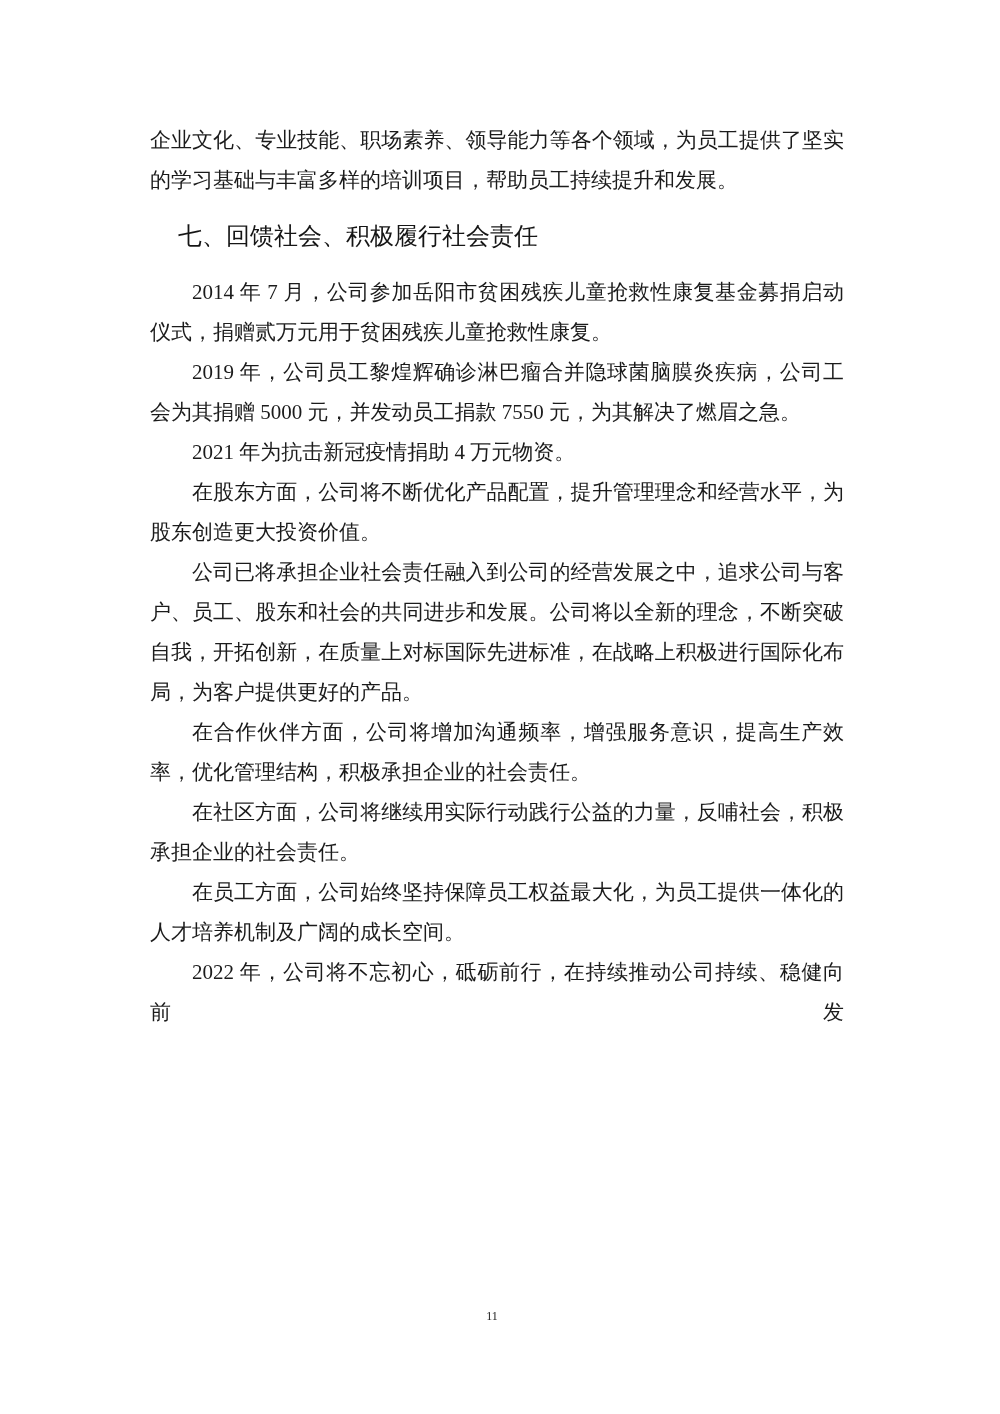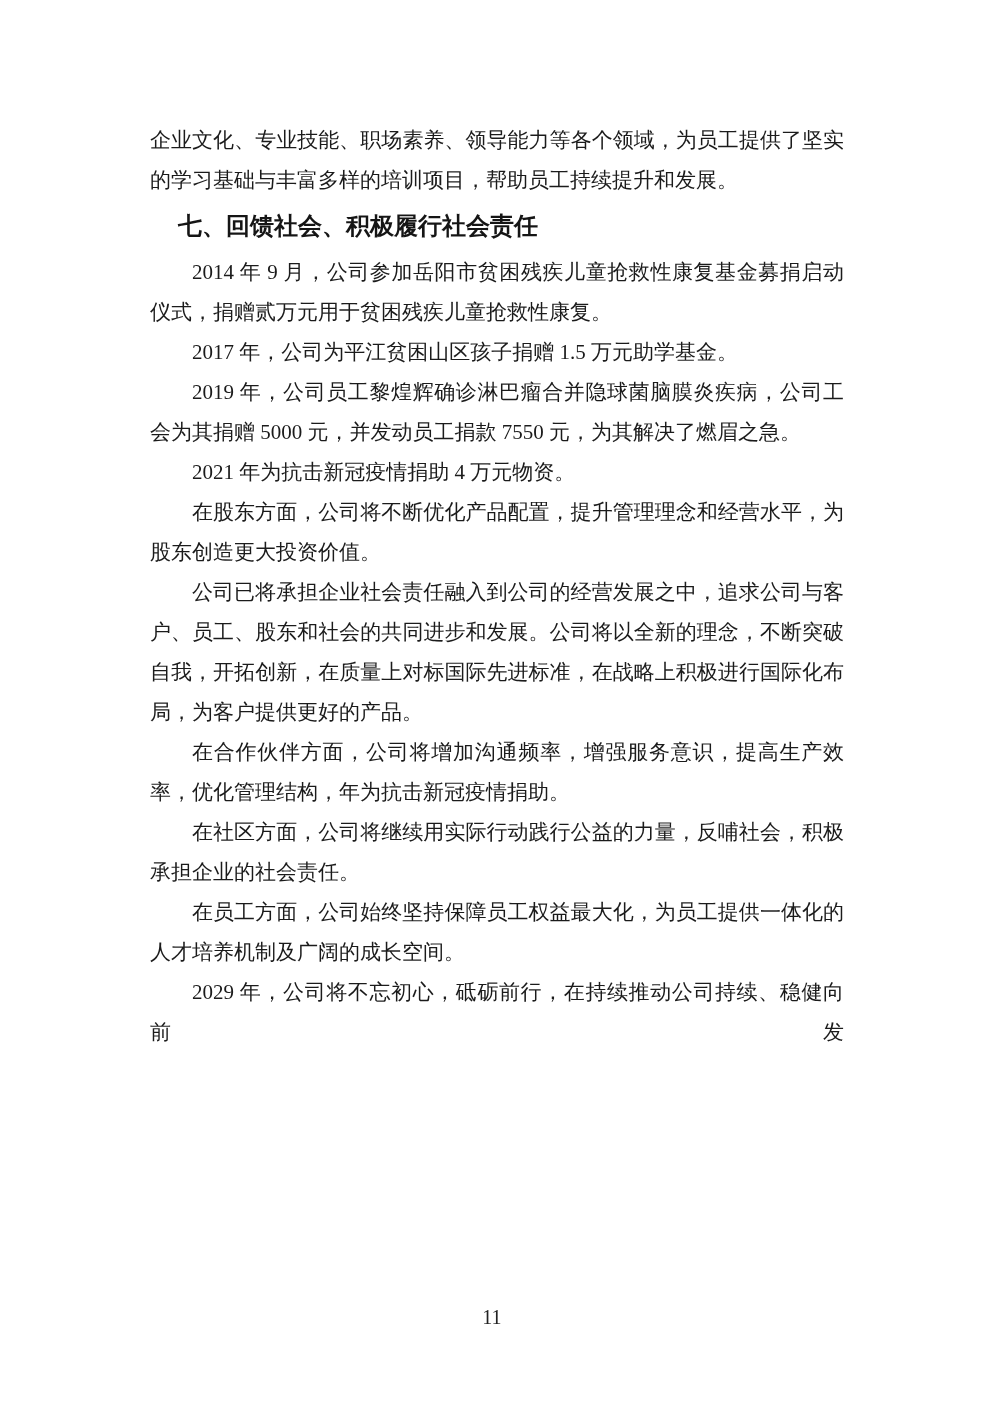--- a/index.html
+++ b/index.html
@@ -29,62 +29,61 @@
     text-indent: 42px;
     word-break: break-all;
   }
   .para.noindent {
     text-indent: 0;
   }
   .para.fill-last {
     text-align-last: justify;
   }
   .heading {
-    margin: 4px 0;
+    margin: 14px 0;
     font-family: "Liberation Sans", "DejaVu Sans", sans-serif;
     font-size: 24px;
-    font-weight: bold;
+    font-weight: normal;
     line-height: 44px;
     text-indent: 28px;
     color: #151515;
   }
   .footer {
     position: absolute;
     top: 1306px;
     left: 0;
     width: 100%;
     text-align: center;
   }
   .page-number {
     font-family: "Liberation Serif", "DejaVu Serif", serif;
-    font-size: 20px;
+    font-size: 12px;
     color: #222222;
   }
 </style>
 </head>
 <body>
 
 <div class="page">
   <div class="doc">
 
     <p class="para noindent">企业文化、专业技能、职场素养、领导能力等各个领域，为员工提供了坚实的学习基础与丰富多样的培训项目，帮助员工持续提升和发展。</p>
 
     <h2 class="heading">七、回馈社会、积极履行社会责任</h2>
 
-    <p class="para">2014 年 9 月，公司参加岳阳市贫困残疾儿童抢救性康复基金募捐启动仪式，捐赠贰万元用于贫困残疾儿童抢救性康复。</p>
-    <p class="para">2017 年，公司为平江贫困山区孩子捐赠 1.5 万元助学基金。</p>
+    <p class="para">2014 年 7 月，公司参加岳阳市贫困残疾儿童抢救性康复基金募捐启动仪式，捐赠贰万元用于贫困残疾儿童抢救性康复。</p>
     <p class="para">2019 年，公司员工黎煌辉确诊淋巴瘤合并隐球菌脑膜炎疾病，公司工会为其捐赠 5000 元，并发动员工捐款 7550 元，为其解决了燃眉之急。</p>
     <p class="para">2021 年为抗击新冠疫情捐助 4 万元物资。</p>
 
 
     <p class="para">在股东方面，公司将不断优化产品配置，提升管理理念和经营水平，为股东创造更大投资价值。</p>
     <p class="para">公司已将承担企业社会责任融入到公司的经营发展之中，追求公司与客户、员工、股东和社会的共同进步和发展。公司将以全新的理念，不断突破自我，开拓创新，在质量上对标国际先进标准，在战略上积极进行国际化布局，为客户提供更好的产品。</p>
-    <p class="para">在合作伙伴方面，公司将增加沟通频率，增强服务意识，提高生产效率，优化管理结构，年为抗击新冠疫情捐助。</p>
+    <p class="para">在合作伙伴方面，公司将增加沟通频率，增强服务意识，提高生产效率，优化管理结构，积极承担企业的社会责任。</p>
     <p class="para">在社区方面，公司将继续用实际行动践行公益的力量，反哺社会，积极承担企业的社会责任。</p>
     <p class="para">在员工方面，公司始终坚持保障员工权益最大化，为员工提供一体化的人才培养机制及广阔的成长空间。</p>
-    <p class="para fill-last">2029 年，公司将不忘初心，砥砺前行，在持续推动公司持续、稳健向前发</p>
+    <p class="para fill-last">2022 年，公司将不忘初心，砥砺前行，在持续推动公司持续、稳健向前发</p>
 
   </div>
 
   <div class="footer">
     <span class="page-number">11</span>
   </div>
 </div>
 
 </body></html>

